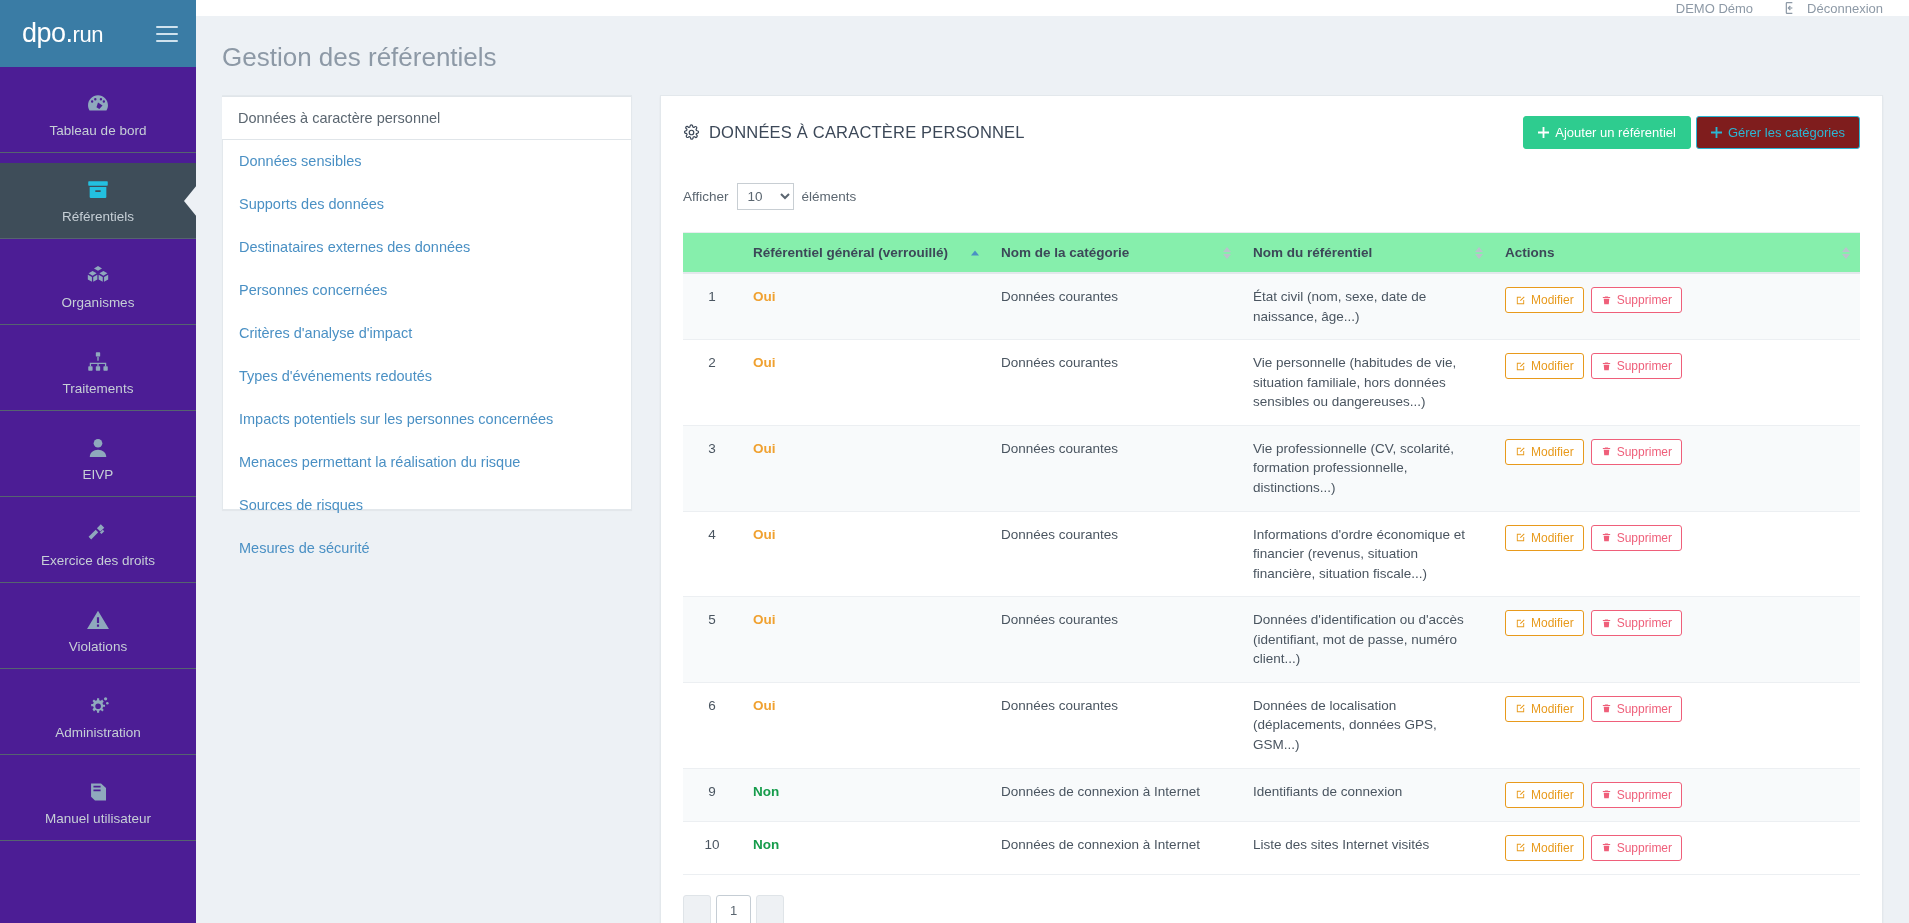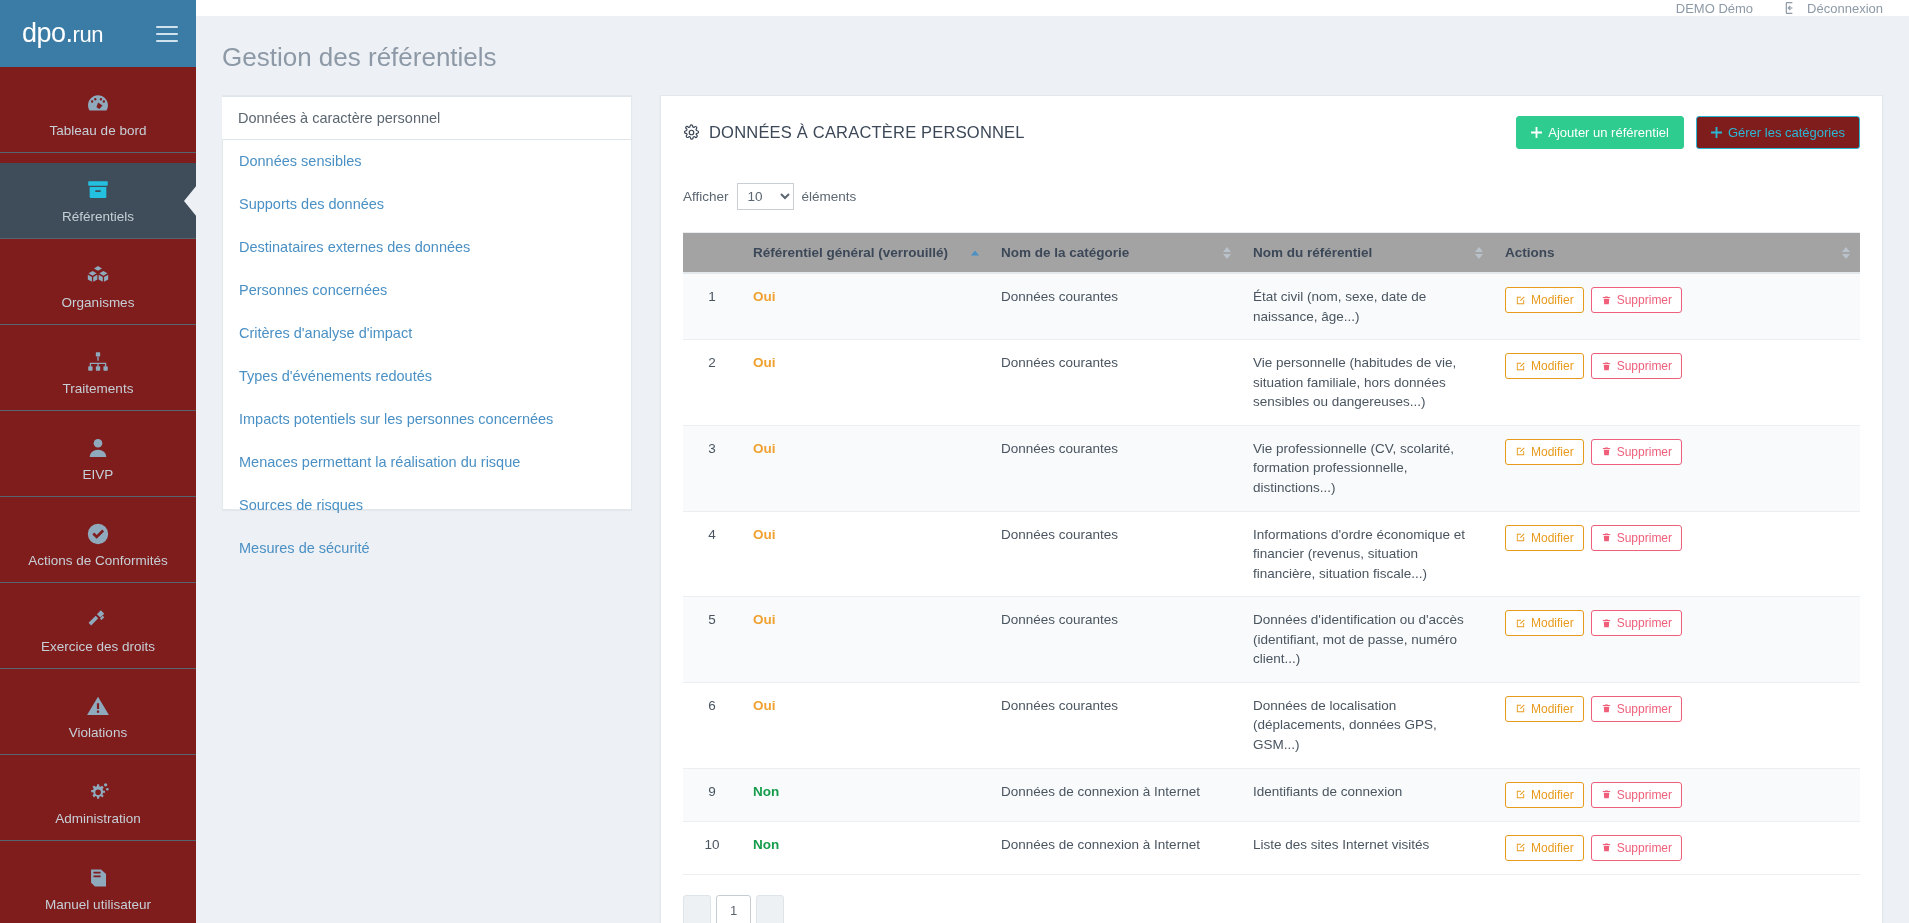--- a/index.html
+++ b/index.html
@@ -8,21 +8,21 @@
     width: 1909px; height: 923px;
     overflow: hidden;
     font-family: "Liberation Sans", sans-serif;
     background: #edf1f5;
   }
   .app { display: flex; width: 1909px; height: 923px; position: relative; }
 
   
   .sidebar {
     width: 196px; min-width: 196px; height: 923px;
-    background: #7f1d1d;
+    background: #4c1d95;
     display: flex; flex-direction: column;
     position: relative; z-index: 5;
   }
   .brand {
     height: 67px; background: #3a7ca5;
     display: flex; align-items: center; justify-content: space-between;
     padding: 0 18px 0 22px;
   }
   .brand-logo {
     color: #ffffff; font-size: 27px; letter-spacing: -0.5px;
@@ -111,21 +111,21 @@
     min-height: 740px;
   }
   .panel-head {
     display: flex; align-items: center; justify-content: space-between;
     padding: 20px 22px 18px 22px;
   }
   .panel-title {
     font-size: 16.5px; color: #3c4858; letter-spacing: 0.2px;
     display: flex; align-items: center; gap: 9px; font-weight: 400;
   }
-  .panel-actions { display: flex; gap: 12px; }
+  .panel-actions { display: flex; gap: 5px; }
   .btn {
     font-size: 13px; padding: 8px 14px; border-radius: 3px;
     cursor: pointer; display: inline-flex; align-items: center; gap: 6px;
     border: 1px solid transparent; white-space: nowrap;
     font-family: "Liberation Sans", sans-serif;
   }
   .btn-green { background: #2ecc8f; color: #ffffff; border-color: #2ecc8f; }
   .btn-outline-cyan { background: #7f1d1d; color: #2bb7d4; border-color: #2bb7d4; }
 
   .panel-body { padding: 0 22px 20px 22px; }
@@ -137,21 +137,21 @@
     font-size: 13.5px; padding: 4px 6px;
     border: 1px solid #c8ced3; background: #fff; color: #5b6670;
     font-family: "Liberation Sans", sans-serif;
   }
 
   table.data { width: 100%; border-collapse: collapse; }
   table.data th {
     text-align: left; font-size: 13.5px; color: #3c4858; font-weight: 700;
     padding: 12px 12px; border-bottom: 2px solid #e3e8ec;
     border-top: 1px solid #e9edf0;
-    position: relative; cursor: pointer; background: #a3a3a3;
+    position: relative; cursor: pointer; background: #86efac;
   }
   table.data th.col-idx { width: 58px; }
   table.data th.col-gen { width: 248px; }
   table.data th.col-cat { width: 252px; }
   table.data th.col-ref { width: 252px; }
   .sort-ico {
     position: absolute; right: 10px; top: 50%; transform: translateY(-50%);
     display: flex; flex-direction: column; gap: 2px;
   }
   .sort-ico i {
@@ -254,28 +254,20 @@
       <a class="nav-item">
         <span class="ico">
           <svg width="26" height="26" viewBox="0 0 24 24" fill="currentColor">
               <circle cx="12" cy="7.6" r="4"></circle>
               <path d="M4.4 20.4c0-4.2 3.4-6.8 7.6-6.8s7.6 2.6 7.6 6.8z"></path>
             </svg>
         </span>
         <span class="nav-label">EIVP</span>
       </a>
 
-      <a class="nav-item">
-        <span class="ico">
-          <svg width="26" height="26" viewBox="0 0 24 24" fill="currentColor">
-              <path d="M12 2.6A9.4 9.4 0 1 0 21.4 12 9.4 9.4 0 0 0 12 2.6zm-1.2 13.8-4-4 1.7-1.7 2.3 2.3 5.1-5.1 1.7 1.7z"></path>
-            </svg>
-        </span>
-        <span class="nav-label">Actions de Conformités</span>
-      </a>
 
       <a class="nav-item">
         <span class="ico">
           <svg width="26" height="26" viewBox="0 0 24 24" fill="currentColor">
               <path d="M14.6 3 11 6.6l3.2 3.2L17.8 6.2zM9.9 8.1 3.3 14.6l2.4 2.4 6.5-6.6z"></path>
               <path d="M16.4 8 13.8 10.6l1.4 1.4 2.6-2.6z"></path>
             </svg>
         </span>
         <span class="nav-label">Exercice des droits</span>
       </a>

